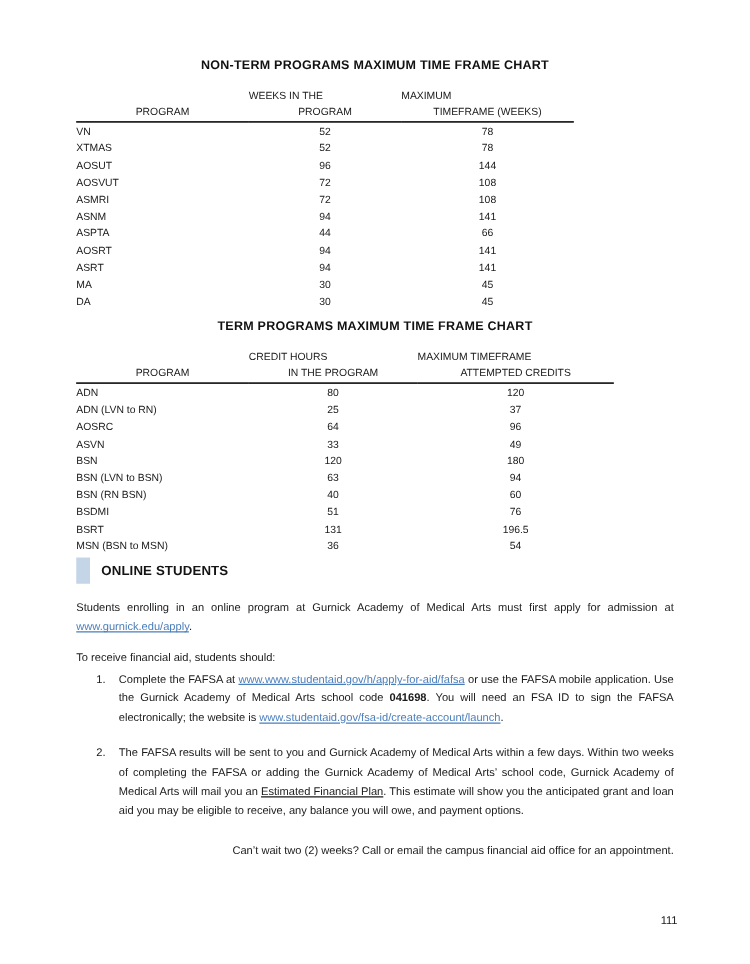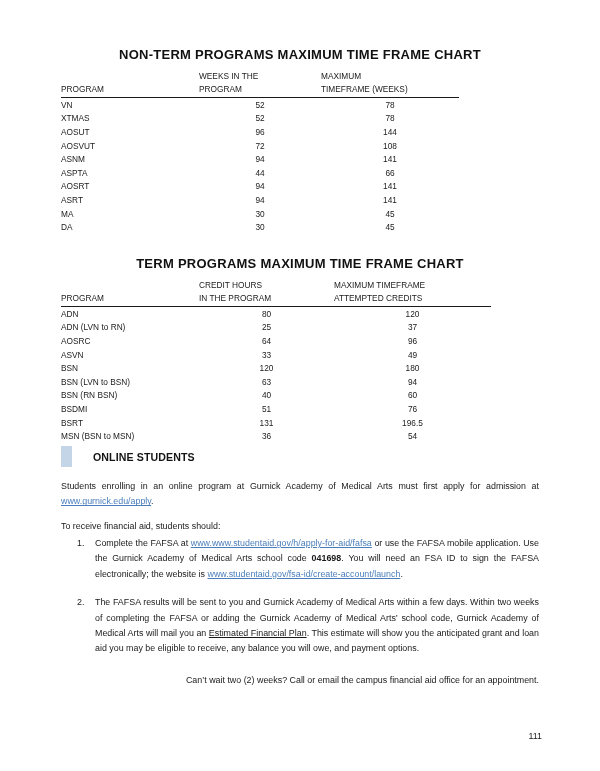--- a/index.html
+++ b/index.html
@@ -19,21 +19,21 @@
     position: absolute;
     left: 0; top: 0;
     width: 600px;
     height: 771px;
     overflow: hidden;
   }
 
   
   .chart-title {
     text-align: center;
-    font-size: 13px;
+    font-size: 10px;
     font-weight: bold;
     letter-spacing: 0.02em;
     color: #111;
   }
   #chart1-title { position: absolute; left: 0; top: 47px; width: 600px; }
   #chart2-title { position: absolute; left: 0; top: 256px; width: 600px; }
 
   .tbl {
     position: absolute;
     border-collapse: collapse;
@@ -52,20 +52,21 @@
   }
   .tbl thead th {
     text-align: left;
     font-weight: normal;
   }
   .tbl thead tr.hrow1 th { line-height: 13.4px; }
   .tbl thead tr.hrow2 th {
     border-bottom: 1px solid #1a1a1a;
     line-height: 13.4px;
     padding-bottom: 0px;
+    text-align: center;
   }
   .tbl tbody tr td:first-child { text-align: left; margin-left: 19px; }
   .tbl .c2, .tbl .c3 { text-align: left; }
   .tbl tbody .c2, .tbl tbody .c3 { text-align: center; }
   .tbl tbody tr:first-child td { padding-top: 1px; }
 
   
   #table-nonterm .c1 { width: 138px; }
   #table-nonterm .c2 { width: 122px; }
   #table-nonterm .c3 { width: 138px; }
@@ -74,21 +75,20 @@
   #table-term .c2 { width: 135px; }
   #table-term .c3 { width: 157px; }
 
   
   #online-heading {
     position: absolute;
     left: 61px;
     top: 446px;
     display: flex;
     align-items: center;
-    gap: 12px;
   }
   #online-heading .swatch {
     width: 11px;
     height: 21px;
     background: #c5d5e8;
     flex: 0 0 auto;
   }
   #online-heading .htext {
     font-size: 10.6px;
     font-weight: bold;
@@ -186,20 +186,25 @@
           <td class="c1">AOSUT</td>
           <td class="c2">96</td>
           <td class="c3">144</td>
         </tr>
         <tr>
           <td class="c1">AOSVUT</td>
           <td class="c2">72</td>
           <td class="c3">108</td>
         </tr>
         <tr>
+          <td class="c1">ASMRI</td>
+          <td class="c2">72</td>
+          <td class="c3">108</td>
+        </tr>
+        <tr>
           <td class="c1">ASNM</td>
           <td class="c2">94</td>
           <td class="c3">141</td>
         </tr>
         <tr>
           <td class="c1">ASPTA</td>
           <td class="c2">44</td>
           <td class="c3">66</td>
         </tr>
         <tr>

